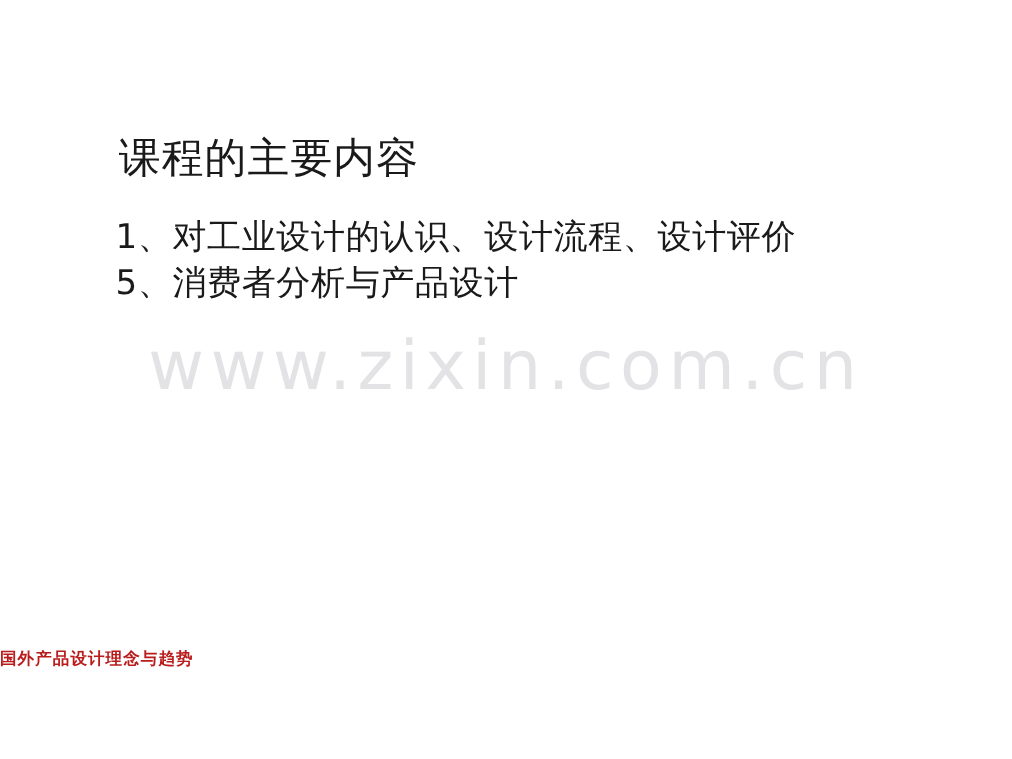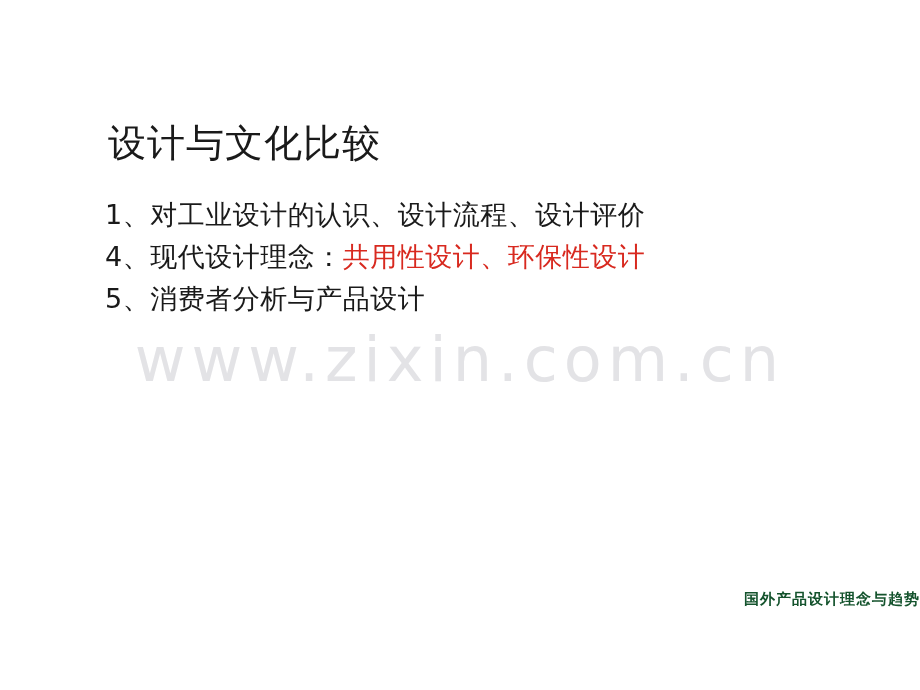--- a/index.html
+++ b/index.html
@@ -24,21 +24,20 @@
     width: 920px;
     text-align: center;
     font-family: "DejaVu Sans", "Liberation Sans", sans-serif;
     font-size: 62px;
     letter-spacing: 6px;
     color: #e3e3e6;
     font-weight: 400;
     white-space: nowrap;
     user-select: none;
     z-index: 1;
-    margin-top: 27px;
   }
   .slide-title {
     position: absolute;
     left: 108px;
     top: 98px;
     font-size: 38px;
     line-height: 1.1;
     color: #1a1a1a;
     font-weight: 400;
     letter-spacing: 1px;
@@ -48,60 +47,57 @@
     position: absolute;
     left: 105px;
     top: 194px;
     width: 760px;
     margin: 0;
     padding: 0;
     list-style: none;
     z-index: 2;
   }
   .bullet-item {
-    font-size: 27px;
+    font-size: 31px;
     line-height: 42px;
     color: #1a1a1a;
     white-space: nowrap;
     letter-spacing: 0.5px;
   }
   .bullet-item .num {
     display: inline;
   }
   .bullet-item .highlight {
     color: #d8291f;
   }
   .footer-note {
     position: absolute;
     left: 0;
     top: 590px;
     width: 920px;
-    text-align: right;
+    text-align: left;
     font-size: 15px;
     font-weight: bold;
-    color: #14532d;
+    color: #b91c1c;
     letter-spacing: 1px;
     z-index: 2;
   }
 </style>
 </head>
 <body>
 
 <div class="slide">
 
   <div class="watermark">www.zixin.com.cn</div>
 
-  <h1 class="slide-title">设计与文化比较</h1>
+  <h1 class="slide-title">课程的主要内容</h1>
 
   <ul class="bullet-list">
     <li class="bullet-item">
       <span class="num">1、</span><span>对工业设计的认识、设计流程、设计评价</span><span class="highlight"></span>
-    </li>
-    <li class="bullet-item">
-      <span class="num">4、</span><span>现代设计理念：</span><span class="highlight">共用性设计、环保性设计</span>
     </li>
     <li class="bullet-item">
       <span class="num">5、</span><span>消费者分析与产品设计</span><span class="highlight"></span>
     </li>
   </ul>
 
   <div class="footer-note">国外产品设计理念与趋势</div>
 
 </div>
 

